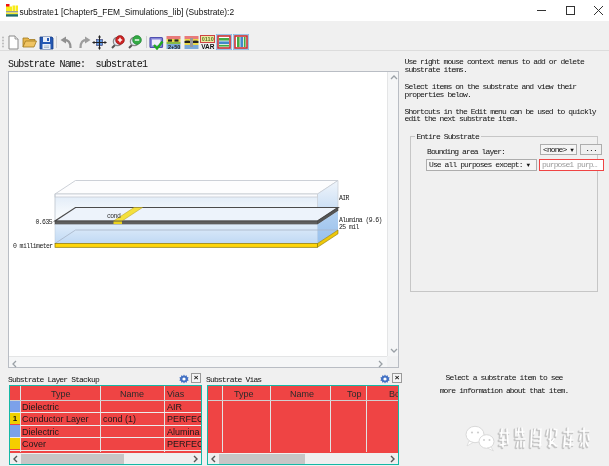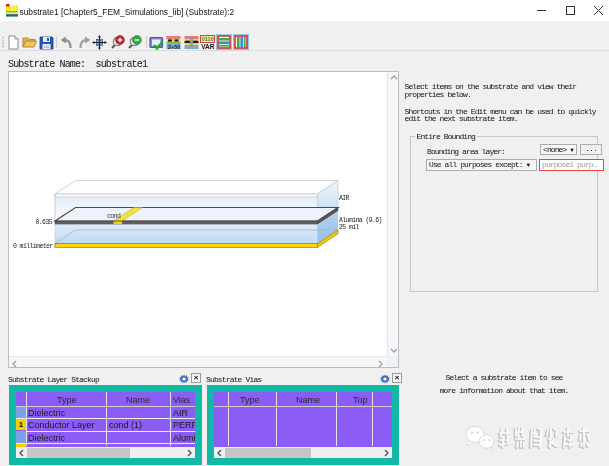--- a/index.html
+++ b/index.html
@@ -25,21 +25,21 @@
 #vsb { position:absolute; right:0; top:0; width:11px; height:285px; background:#f5f6f7; border-left:1px solid #e4e5e6; }
 #hsb { position:absolute; left:0; bottom:0; width:378px; height:11px; background:#f5f6f7; border-top:1px solid #e4e5e6; }
 #sbcorner { position:absolute; right:0; bottom:0; width:11px; height:11px; background:#f0f1f2; }
 
 .rp { position:absolute; left:404.5px; font-size:8px; letter-spacing:-0.9px; line-height:7.5px; color:#111; white-space:pre; }
 #groupbox { position:absolute; left:410px; top:135.5px; width:188px; height:156.5px; border:1px solid #c6c6c6; }
 #gb-title { position:absolute; left:414.5px; top:131.5px; font-size:8px; letter-spacing:-0.9px; color:#111; background:#f0f0f0; padding:0 2px; }
 .ctl { position:absolute; font-size:8px; letter-spacing:-0.9px; color:#111;margin-left:11px; }
 
 .ptitle { position:absolute; font-size:8px; letter-spacing:-0.85px; color:#111; }
-.ptable { position:absolute; background:#8b5cf6; border:7px solid #14b8a6; overflow:hidden; }
+.ptable { position:absolute; background:#ef4444; border:1px solid #14b8a6; overflow:hidden; }
 .hdr { position:absolute; font-size:9px; color:#2b2b2b; }
 .cell { position:absolute; font-size:9px; color:#1a1a1a; }
 .gridv { position:absolute; top:0; bottom:0; width:1px; background:#e2e2e2; }
 .gridh { position:absolute; left:0; right:0; height:1px; background:#ececec; }
 .swatch { position:absolute; left:0; width:10px; }
 .sbar { position:absolute; background:#f0f0f0; }
 .sthumb { position:absolute; background:#c6c6c6; }
 .xbtn { position:absolute; width:10px; height:10px; border:1px solid #9a9a9a; background:#f4f4f4;
   font-size:8px; font-weight:bold; color:#111; text-align:center; line-height:8px; }
 </style>
@@ -243,27 +243,29 @@
       <svg class="abs" style="left:3px;top:2.5px" width="5" height="8" viewBox="0 0 5 8">
           <path d="M4 1 L1 4 L4 7" fill="none" stroke="#9aa0a6" stroke-width="1.3"></path>
         </svg>
       <svg class="abs" style="left:369px;top:2.5px" width="5" height="8" viewBox="0 0 5 8">
           <path d="M1 1 L4 4 L1 7" fill="none" stroke="#9aa0a6" stroke-width="1.3"></path>
         </svg>
     </div>
     <div id="sbcorner"></div>
   </div>
 
+  <div class="rp mono" style="top:58.3px">Use right mouse context menus to add or delete
+substrate items.</div>
   <div class="rp mono" style="top:83.1px">Select items on the substrate and view their
 properties below.</div>
   <div class="rp mono" style="top:107.8px">Shortcuts in the Edit menu can be used to quickly
 edit the next substrate item.</div>
 
   <div id="groupbox"></div>
-  <div id="gb-title" class="mono">Entire Bounding</div>
+  <div id="gb-title" class="mono">Entire Substrate</div>
   <div class="ctl mono" style="left:416px;top:147.2px">Bounding area layer:</div>
   <div class="ctl mono" style="left:529px;top:144px;width:37px;height:11px;background:#f5f5f5;border:1px solid #adadad;padding-left:2px;line-height:9px">&lt;none&gt; <span style="font-size:6px">▼</span></div>
   <div class="ctl mono" style="left:569px;top:144px;width:22px;height:11px;background:#f0f0f0;border:1px solid #adadad;text-align:center;line-height:8px">...</div>
   <div class="ctl mono" style="left:415px;top:159.3px;width:111px;height:11.5px;background:#f5f5f5;border:1px solid #adadad;padding-left:2px;line-height:10px">Use all purposes except: <span style="font-size:6px">▼</span></div>
   <div class="ctl mono" style="left:528px;top:159.3px;width:65px;height:11.5px;background:#ffffff;border:1px solid #ef4444;color:#9a9a9a;padding-left:2px;line-height:10px;overflow:hidden">purpose1 purp…</div>
 
   <div class="rp mono" style="left:438px;top:370.5px;text-align:center;width:132px;line-height:13px">Select a substrate item to see
 more information about that item.</div>
 
   <svg class="abs" style="left:455px;top:420px" width="145" height="36" viewBox="0 0 145 36">

